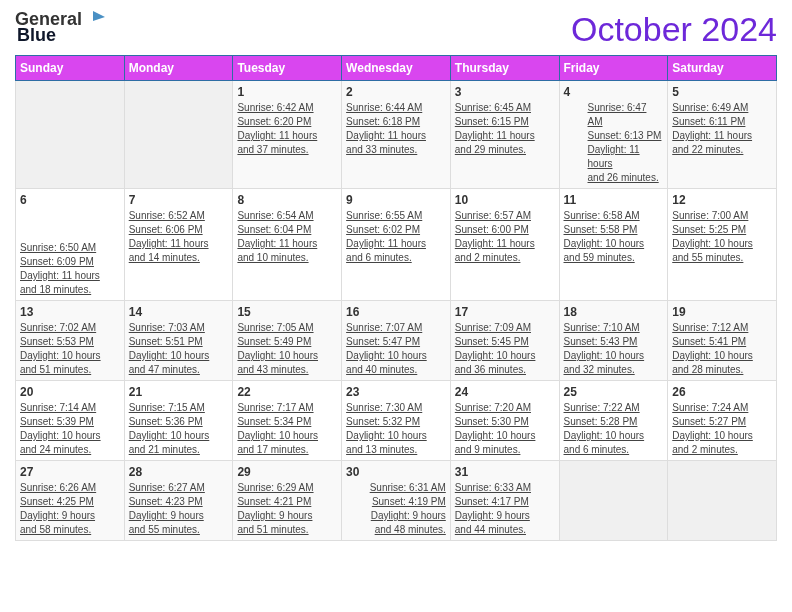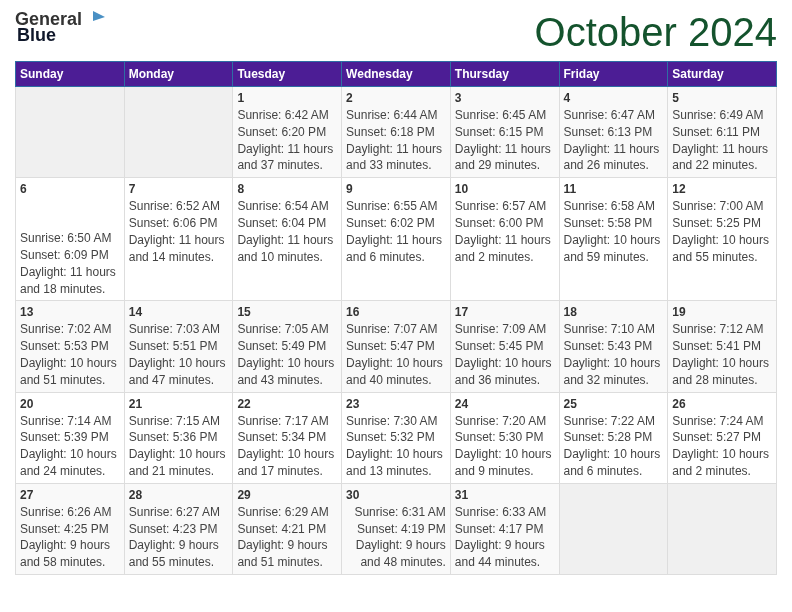--- a/index.html
+++ b/index.html
@@ -29,35 +29,35 @@
     }
     .logo-wrapper {
       display: flex;
       flex-direction: row;
       align-items: center;
     }
     .title-block {
       text-align: right;
     }
     .month-title {
-      font-size: 40px;
+      font-size: 34px;
       font-weight: normal;
-      color: #14532d;
+      color: #6d28d9;
     }
     .location-title {
       font-size: 15px;
       color: #555;
     }
     table {
       width: 100%;
       border-collapse: collapse;
       table-layout: fixed;
     }
     thead tr {
-      background-color: #4c1d95;
+      background-color: #d946ef;
       color: white;
     }
     thead th {
       font-size: 12px;
       font-weight: bold;
       padding: 5px 4px;
       border: 1px solid #2e6da4;
       text-align: left;
     }
     tbody tr {
@@ -77,23 +77,24 @@
     tbody tr:nth-child(even) {
       background-color: #ffffff;
     }
     .day-num {
       font-size: 12px;
       font-weight: bold;
       display: block;
       margin-bottom: 2px;
     }
     .cell-content {
-      font-size: 12px;
+      font-size: 10px;
       line-height: 1.4;
       color: #444;
+      text-decoration: underline;
     }
     .empty-cell {
       background-color: #f0f0f0 !important;
     }
   </style>
 </head>
 <body>
 
 <div class="page">
   <div class="header">
@@ -145,21 +146,21 @@
           </td>
           <td>
             <span class="day-num">3</span>
             <div class="cell-content" style="white-space: pre-line;">Sunrise: 6:45 AM
 Sunset: 6:15 PM
 Daylight: 11 hours
 and 29 minutes.</div>
           </td>
           <td>
             <span class="day-num">4</span>
-            <div class="cell-content" style="white-space: pre-line;">Sunrise: 6:47 AM
+            <div class="cell-content" style="white-space: pre-line; margin-left: 24px;">Sunrise: 6:47 AM
 Sunset: 6:13 PM
 Daylight: 11 hours
 and 26 minutes.</div>
           </td>
           <td>
             <span class="day-num">5</span>
             <div class="cell-content" style="white-space: pre-line;">Sunrise: 6:49 AM
 Sunset: 6:11 PM
 Daylight: 11 hours
 and 22 minutes.</div>

